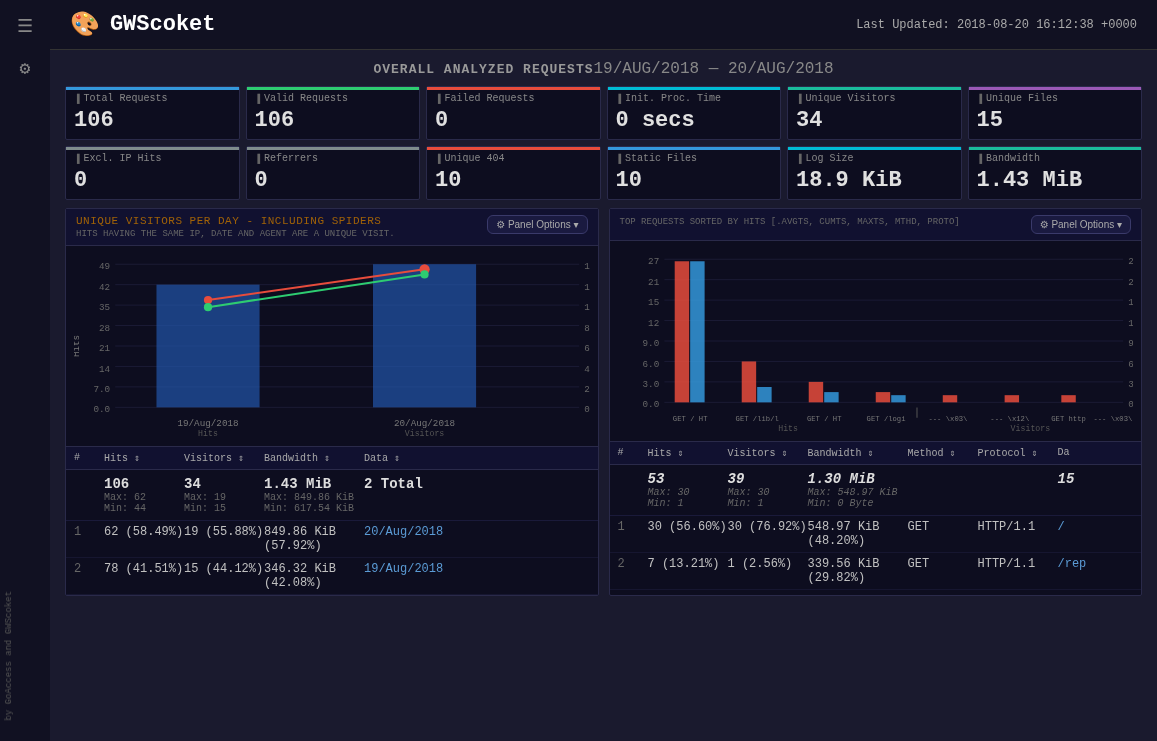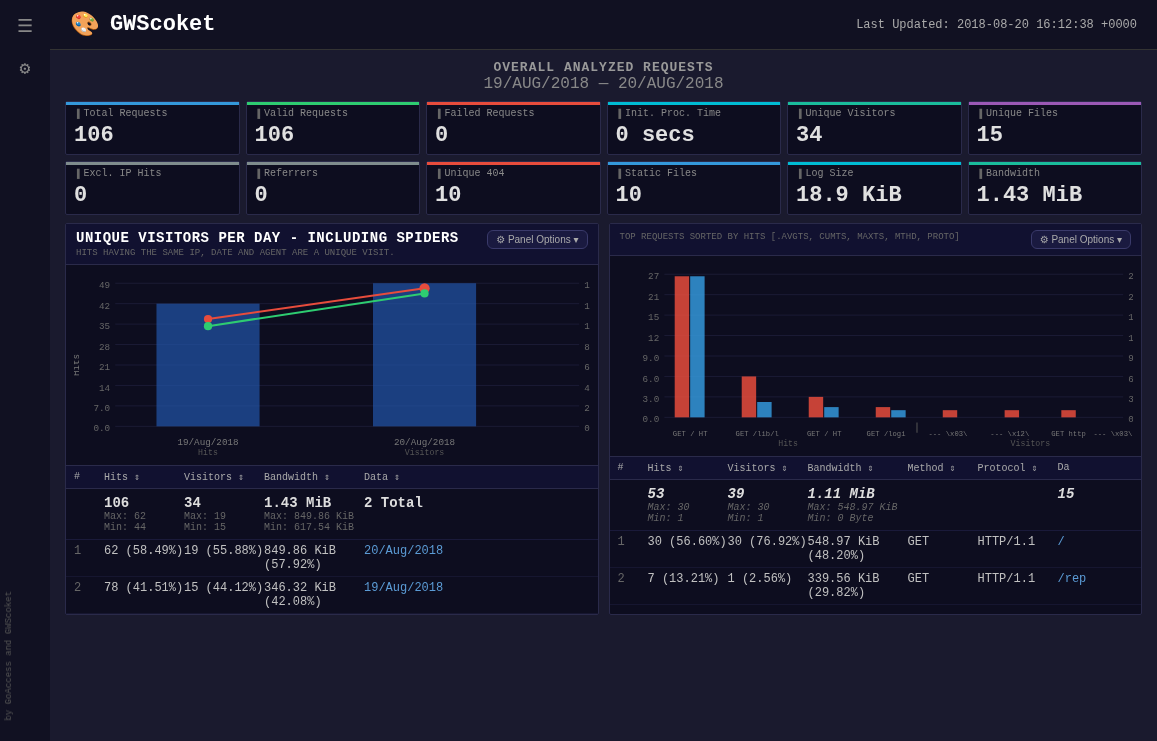--- a/index.html
+++ b/index.html
@@ -57,24 +57,23 @@
       color: #aaa;
     }
     .content-area {
       flex: 1;
       padding: 10px 15px;
       overflow-y: auto;
       background: #1a1a2e;
     }
     .section-header {
       display: flex;
-      justify-content: space-between;
+      justify-content: center;
       align-items: center;
       margin-bottom: 8px;
-      flex-direction: column;
     }
     .section-title {
       font-size: 13px;
       color: #999;
       font-weight: bold;
       letter-spacing: 1px;
       text-transform: uppercase;
     }
     .date-range {
       font-size: 16px;
@@ -138,23 +137,23 @@
     .panel-header {
       background: #111130;
       padding: 6px 10px;
       display: flex;
       justify-content: space-between;
       align-items: flex-start;
       border-bottom: 1px solid #2a2a4a;
     }
     .panel-title-block {}
     .panel-title {
-      font-size: 14px;
-      color: #ffffff;
-      font-weight: bold;
+      font-size: 11px;
+      color: #a16207;
+      font-weight: normal;
       letter-spacing: 0.5px;
       text-transform: uppercase;
     }
     .panel-subtitle {
       font-size: 9px;
       color: #666;
       margin-top: 2px;
     }
     .panel-options-btn {
       background: #1a1a40;
@@ -546,21 +545,21 @@
             <span></span>
             <div>
               <div class="summary-main">53</div>
               <div class="summary-sub">Max: 30<br>Min: 1</div>
             </div>
             <div>
               <div class="summary-main">39</div>
               <div class="summary-sub">Max: 30<br>Min: 1</div>
             </div>
             <div>
-              <div class="summary-main">1.11 MiB</div>
+              <div class="summary-main">1.30 MiB</div>
               <div class="summary-sub">Max: 548.97 KiB<br>Min: 0 Byte</div>
             </div>
             <span></span>
             <span></span>
             <div class="summary-main">15</div>
           </div>
           <div class="data-row right-data-row">
             <span class="row-num">1</span>
             <span>30 (56.60%)</span>
             <span>30 (76.92%)</span>

